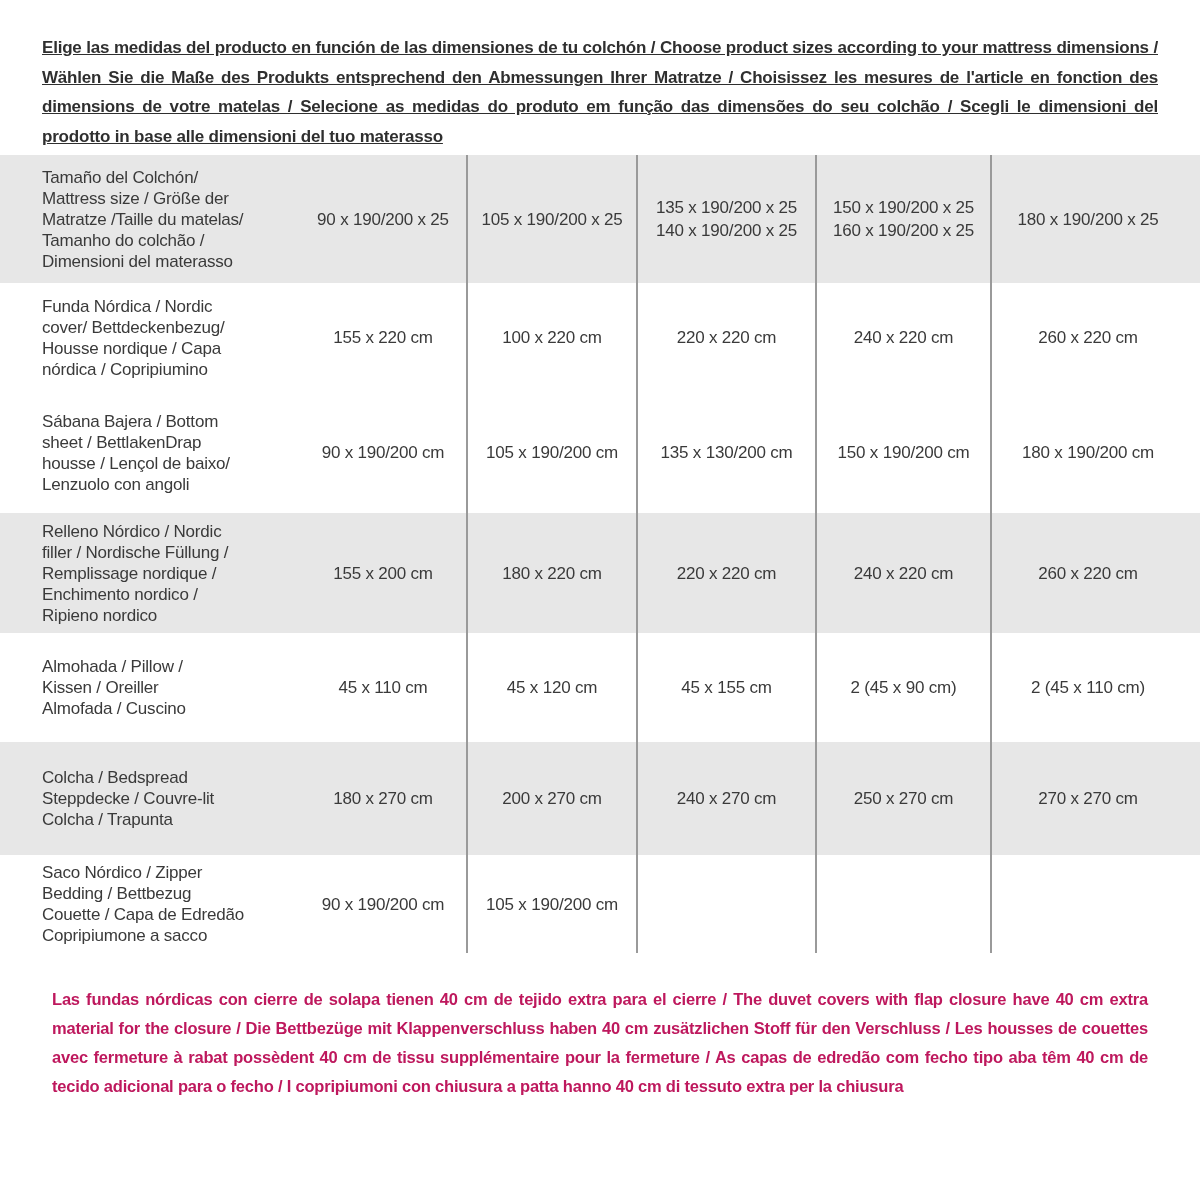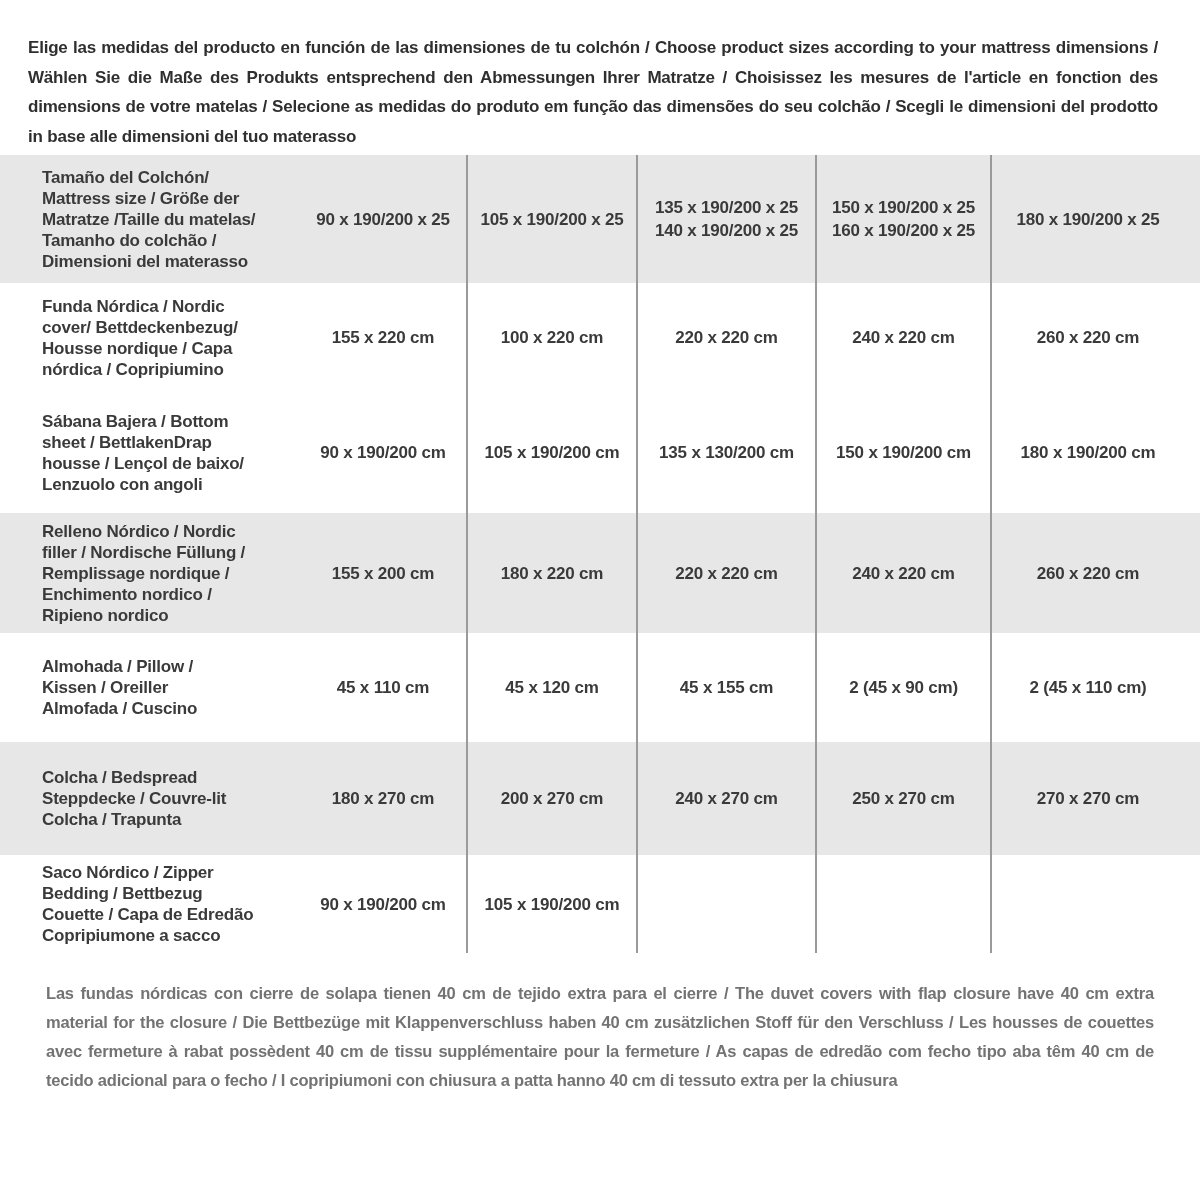--- a/index.html
+++ b/index.html
@@ -13,37 +13,38 @@
     -webkit-font-smoothing: antialiased;
   }
   .page {
     position: relative;
     width: 1200px;
     height: 1200px;
     color: #363636;
   }
   .intro {
     margin: 0;
-    padding: 33px 42px 0 28px;
+    padding: 33px 42px 0 42px;
     font-size: 17px;
     line-height: 29.5px;
     font-weight: 700;
     letter-spacing: -0.2px;
     text-align: justify;
     color: #2f2f2f;
+    text-decoration: underline;
   }
   table.size-table {
     border-collapse: collapse;
     table-layout: fixed;
     width: 1200px;
     margin-top: 4px;
   }
   table.size-table td {
     vertical-align: middle;
-    font-weight: 700;
+    font-weight: 400;
     font-size: 17px;
     letter-spacing: -0.2px;
     color: #3a3a3a;
     overflow: hidden;
     margin-left: 22px;
   }
   tr.band-gray td { background: #e7e7e7; }
   tr.band-white td { background: #ffffff; }
   td.label-cell {
     padding-left: 42px;
@@ -53,28 +54,28 @@
     text-align: left;
   }
   td.value-cell {
     text-align: center;
     line-height: 23px;
     white-space: pre-line;
   }
   td.sep { border-left: 2px solid #9a9a9a; }
   td.last-col { padding-right: 17px; }
   .footnote {
-    margin: 4px;
+    margin: 10px;
     padding: 22px 42px 0 42px;
     font-size: 16.5px;
     line-height: 29px;
     font-weight: 700;
     letter-spacing: -0.2px;
     text-align: justify;
-    color: #737373;
+    color: #be185d;
   }
 </style>
 </head>
 <body>
 
 <div class="page">
 
   <p class="intro">Elige las medidas del producto en función de las dimensiones de tu colchón / Choose product sizes according to your mattress dimensions / Wählen Sie die Maße des Produkts entsprechend den Abmessungen Ihrer Matratze / Choisissez les mesures de l'article en fonction des dimensions de votre matelas / Selecione as medidas do produto em função das dimensões do seu colchão / Scegli le dimensioni del prodotto in base alle dimensioni del tuo materasso</p>
 
   <table class="size-table">

